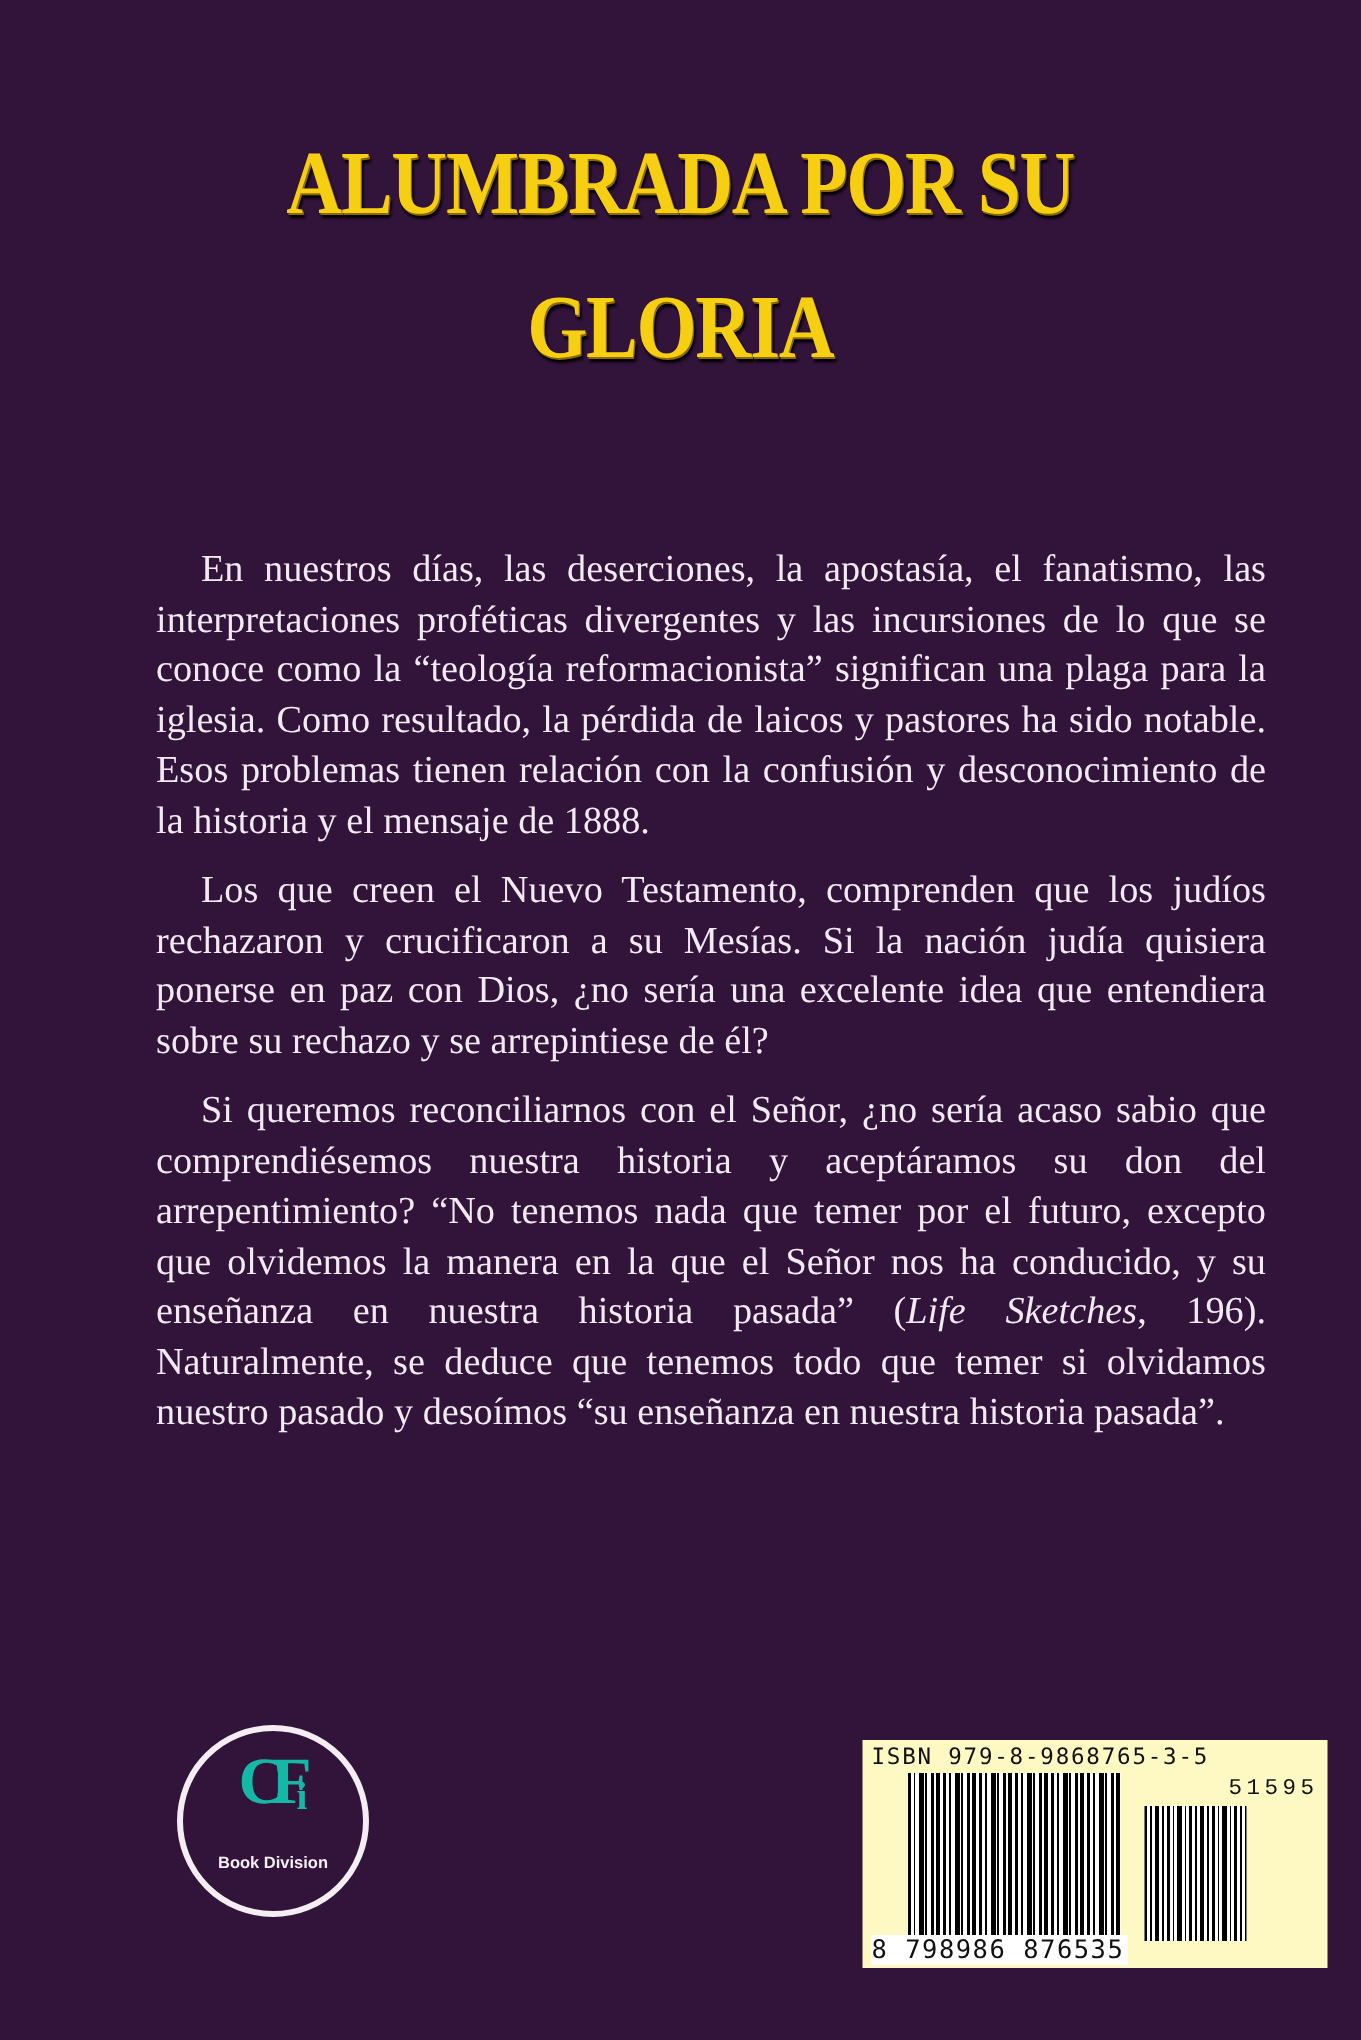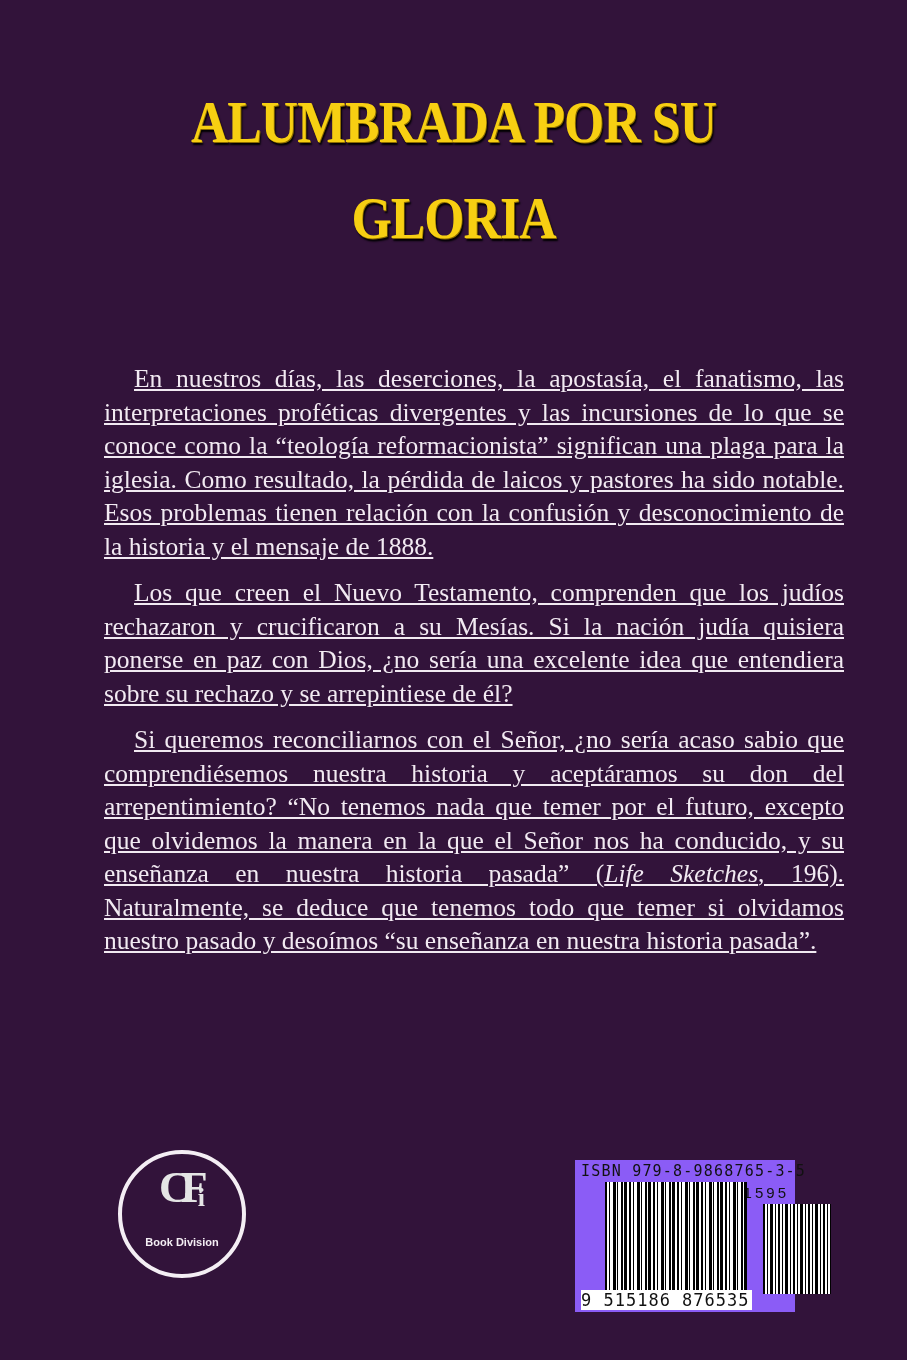--- a/index.html
+++ b/index.html
@@ -35,21 +35,20 @@
     .body-text {
       position: absolute;
       left: 104px;
       top: 362px;
       width: 740px;
       color: #f2eaf2;
       font-size: 25.5px;
       line-height: 33.5px;
       text-align: justify;
       text-align-last: left;
-      text-decoration: underline;
     }
     .body-text p {
       margin: 0 0 13px 0;
       text-indent: 30px;
       hyphens: none;
     }
     .body-text em { font-style: italic; margin-top: 40px; }
 
     .logo {
       position: absolute;
@@ -60,21 +59,21 @@
       border: 4px solid #f4eef4;
       border-radius: 50%;
       box-sizing: border-box;
     }
     .logo-mark {
       position: absolute;
       left: 0;
       top: 12px;
       width: 100%;
       text-align: center;
-      color: #e5e5e5;
+      color: #14b8a6;
       font-family: "Liberation Serif", "DejaVu Serif", serif;
       font-size: 44px;
       font-weight: bold;
       line-height: 1;
       letter-spacing: -10px;
     }
     .logo-mark .small {
       font-size: 26px;
       vertical-align: -4px;
       letter-spacing: 0;
@@ -88,40 +87,40 @@
       color: #f4eef4;
       font-family: "Liberation Sans", "DejaVu Sans", sans-serif;
       font-weight: bold;
       font-size: 11px;
     }
 
     .barcode-box {
       position: absolute;
       left: 575px;
       top: 1160px;
-      width: 220px;
+      width: 310px;
       height: 152px;
-      background: #8b5cf6;
+      background: #fef9c3;
       box-sizing: border-box;
     }
     .isbn-label {
       position: absolute;
       left: 6px;
       top: 2px;
       font-family: "DejaVu Sans Mono", "Liberation Mono", monospace;
       font-size: 15px;
       color: #111;
       letter-spacing: 1.2px;
       white-space: nowrap;
     }
     .price-code {
       position: absolute;
       right: 6px;
       top: 24px;
-      font-family: Liberation Sans, sans-serif;
+      font-family: Liberation Mono, monospace;
       font-size: 15px;
       color: #111;
       letter-spacing: 3px;
     }
     .bars-main {
       position: absolute;
       left: 30px;
       top: 22px;
       width: 142px;
       height: 112px;
@@ -168,14 +167,14 @@
 <div class="logo">
   <div class="logo-mark"><span>CF</span><span class="small">i</span></div>
   <div class="logo-label">Book Division</div>
 </div>
 
 <div class="barcode-box">
   <div class="isbn-label">ISBN 979-8-9868765-3-5</div>
   <div class="price-code">51595</div>
   <div class="bars-main"></div>
   <div class="bars-addon"></div>
-  <div class="ean-digits">9 515186 876535</div>
+  <div class="ean-digits">8 798986 876535</div>
 </div>
 
 </body></html>

